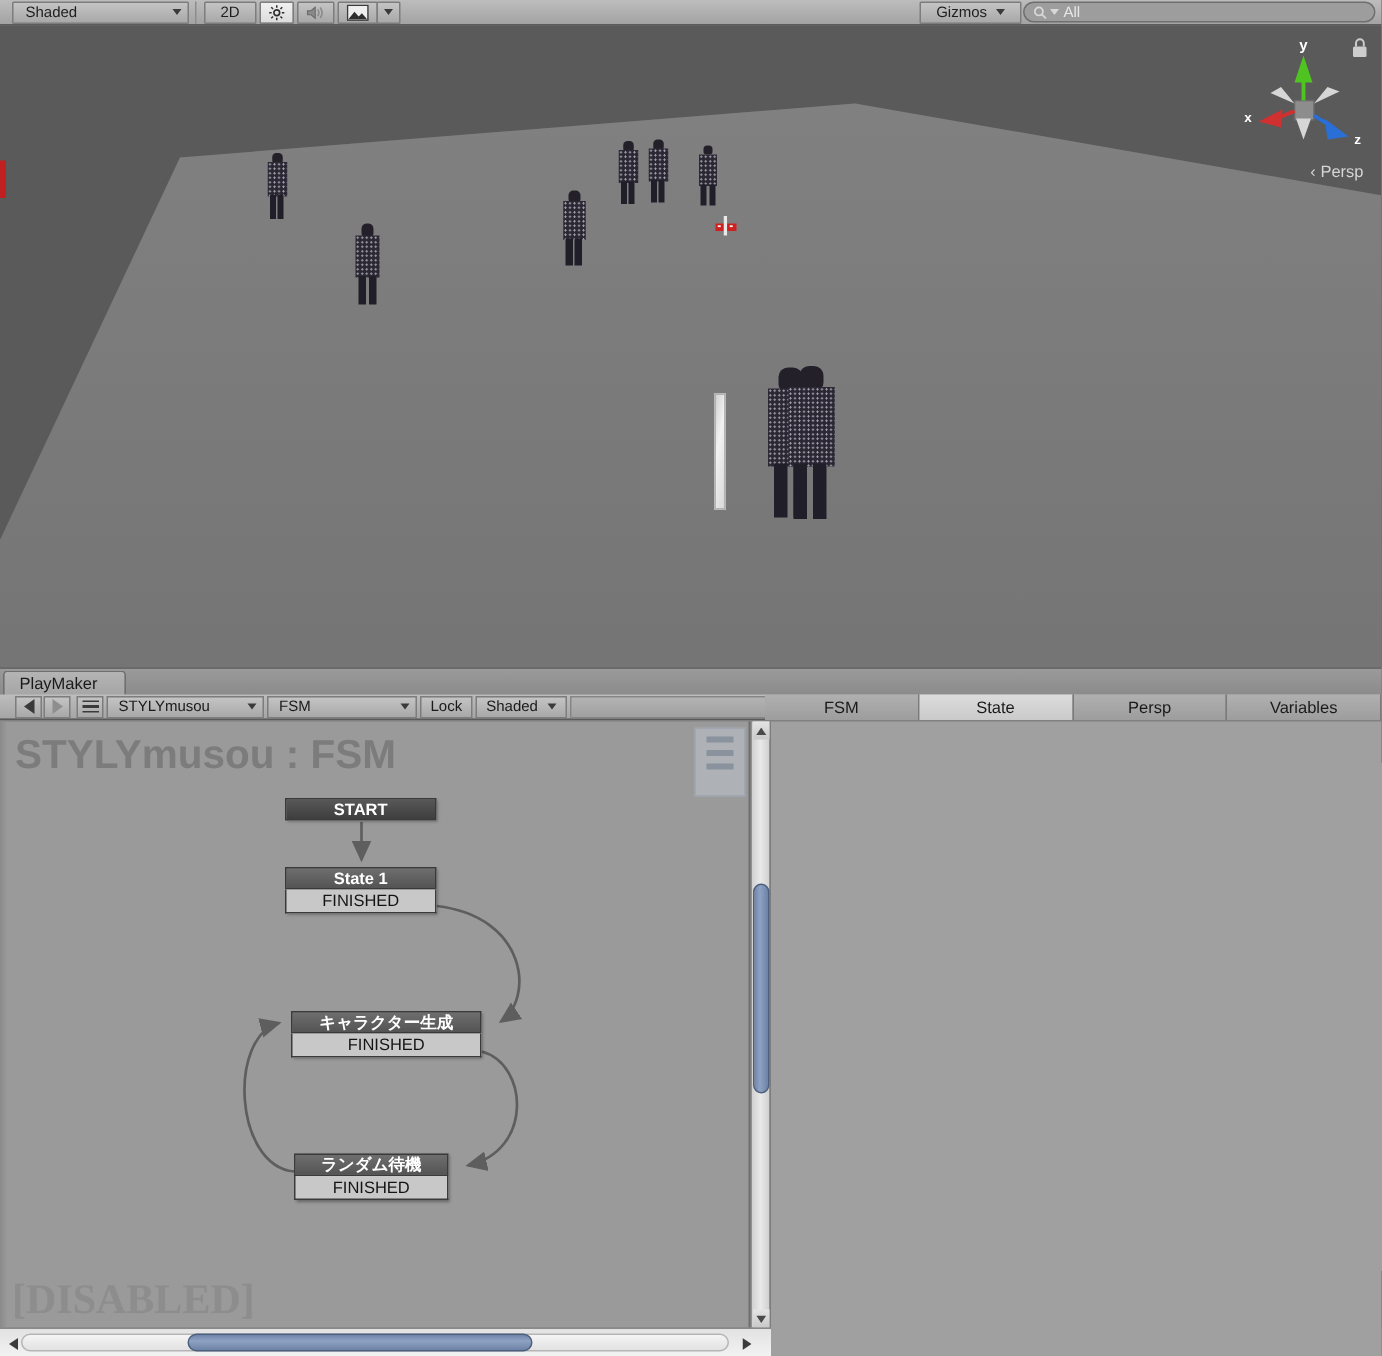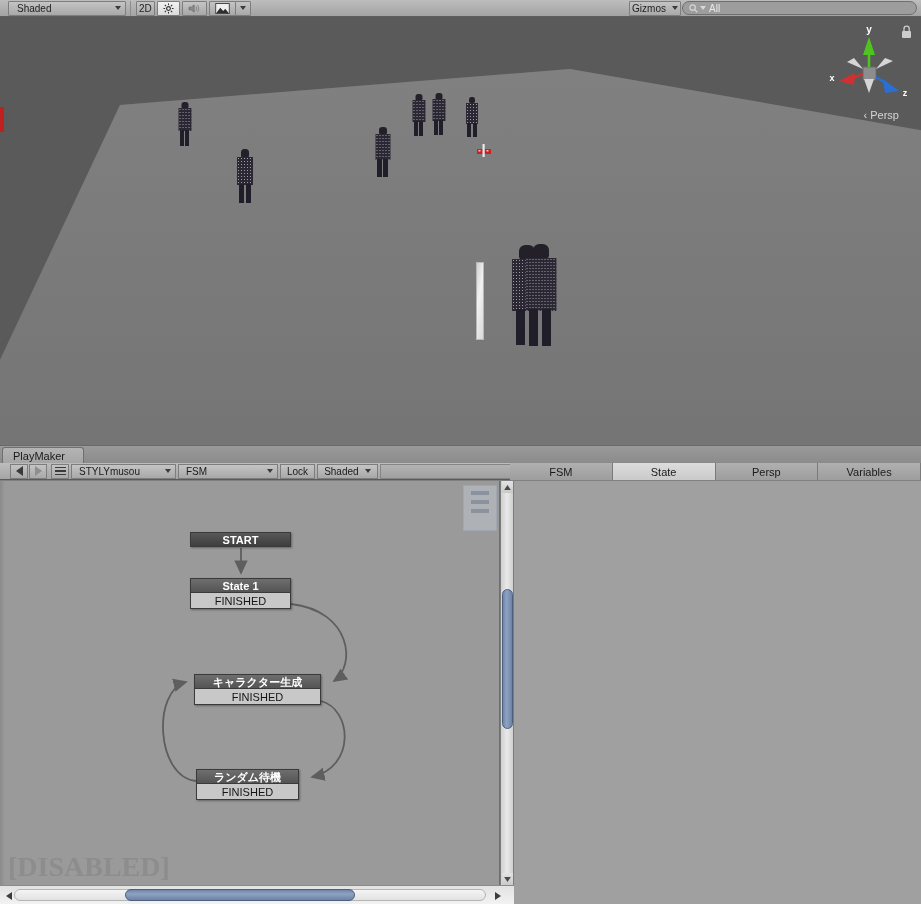--- a/index.html
+++ b/index.html
@@ -15,21 +15,21 @@
   .scene-toolbar {
     position: absolute; left: 0; top: 0; width: 921px; height: 17px;
     background: linear-gradient(#bdbdbd, #a3a3a3);
     border-bottom: 1px solid #5d5d5d;
     display: flex; align-items: center;
     font-size: 10px; color: #1c1c1c;
   }
   .tb-sep { width: 1px; height: 15px; background: #8d8d8d; }
   .tb-btn {
     height: 15px; display: flex; align-items: center; justify-content: center;
-    padding: 0 2px; background: linear-gradient(#c4c4c4, #a8a8a8);
+    padding: 0 10px; background: linear-gradient(#c4c4c4, #a8a8a8);
     border: 1px solid #7d7d7d; border-radius: 1px; margin: 0 1px;
     font-size: 10px; color: #1e1e1e; white-space: nowrap;
   }
   .tb-btn.pressed { background: linear-gradient(#f0f0f0, #dcdcdc); }
   .tb-dropdown {
     height: 15px; display: flex; align-items: center;
     padding: 0 4px 0 8px; background: linear-gradient(#c4c4c4, #a8a8a8);
     border: 1px solid #7d7d7d; border-radius: 1px;
     font-size: 10px; color: #1e1e1e; min-width: 130px;
     justify-content: space-between; margin-left: 6px;
@@ -76,21 +76,21 @@
     position: absolute; background: linear-gradient(100deg,#cfcfcf,#f2f2f2 40%,#d8d8d8);
     border: 1px solid #b8b8b8;
   }
   .gizmo-marker {
     position: absolute; width: 18px; height: 16px;
   }
 
   
   .scene-gizmo { position: absolute; right: 4px; top: 2px; width: 96px; height: 112px; }
   .persp-label {
-    position: absolute; right: 22px; top: 92px;
+    position: absolute; right: 12px; top: 92px;
     font-size: 11px; color: #d5d5d5;
   }
 
   
   .pm-tabbar {
     position: absolute; left: 0; top: 445px; width: 921px; height: 18px;
     background: linear-gradient(#9a9a9a, #8b8b8b);
     border-top: 1px solid #6a6a6a;
   }
   .pm-tab {
@@ -469,20 +469,21 @@
         <span>Persp</span>
       </div>
       <div class="rtab">
         <span>Variables</span>
       </div>
     </div>
 
   <div class="graph">
     <div class="graph-left-edge"></div>
 
+    <div class="graph-title">STYLYmusou : FSM</div>
 
     <svg id="transitions" width="500" height="404" style="position:absolute;left:0;top:0;">
       <defs>
         <marker id="arrow" markerWidth="9" markerHeight="9" refX="7" refY="4.5" orient="auto">
           <path d="M0,0.8 L8,4.5 L0,8.2 Z" fill="#5e5e5e"></path>
         </marker>
       </defs>
 
       <line x1="241" y1="67" x2="241" y2="92" stroke="#5e5e5e" stroke-width="1.8" marker-end="url(#arrow)"></line>
 

